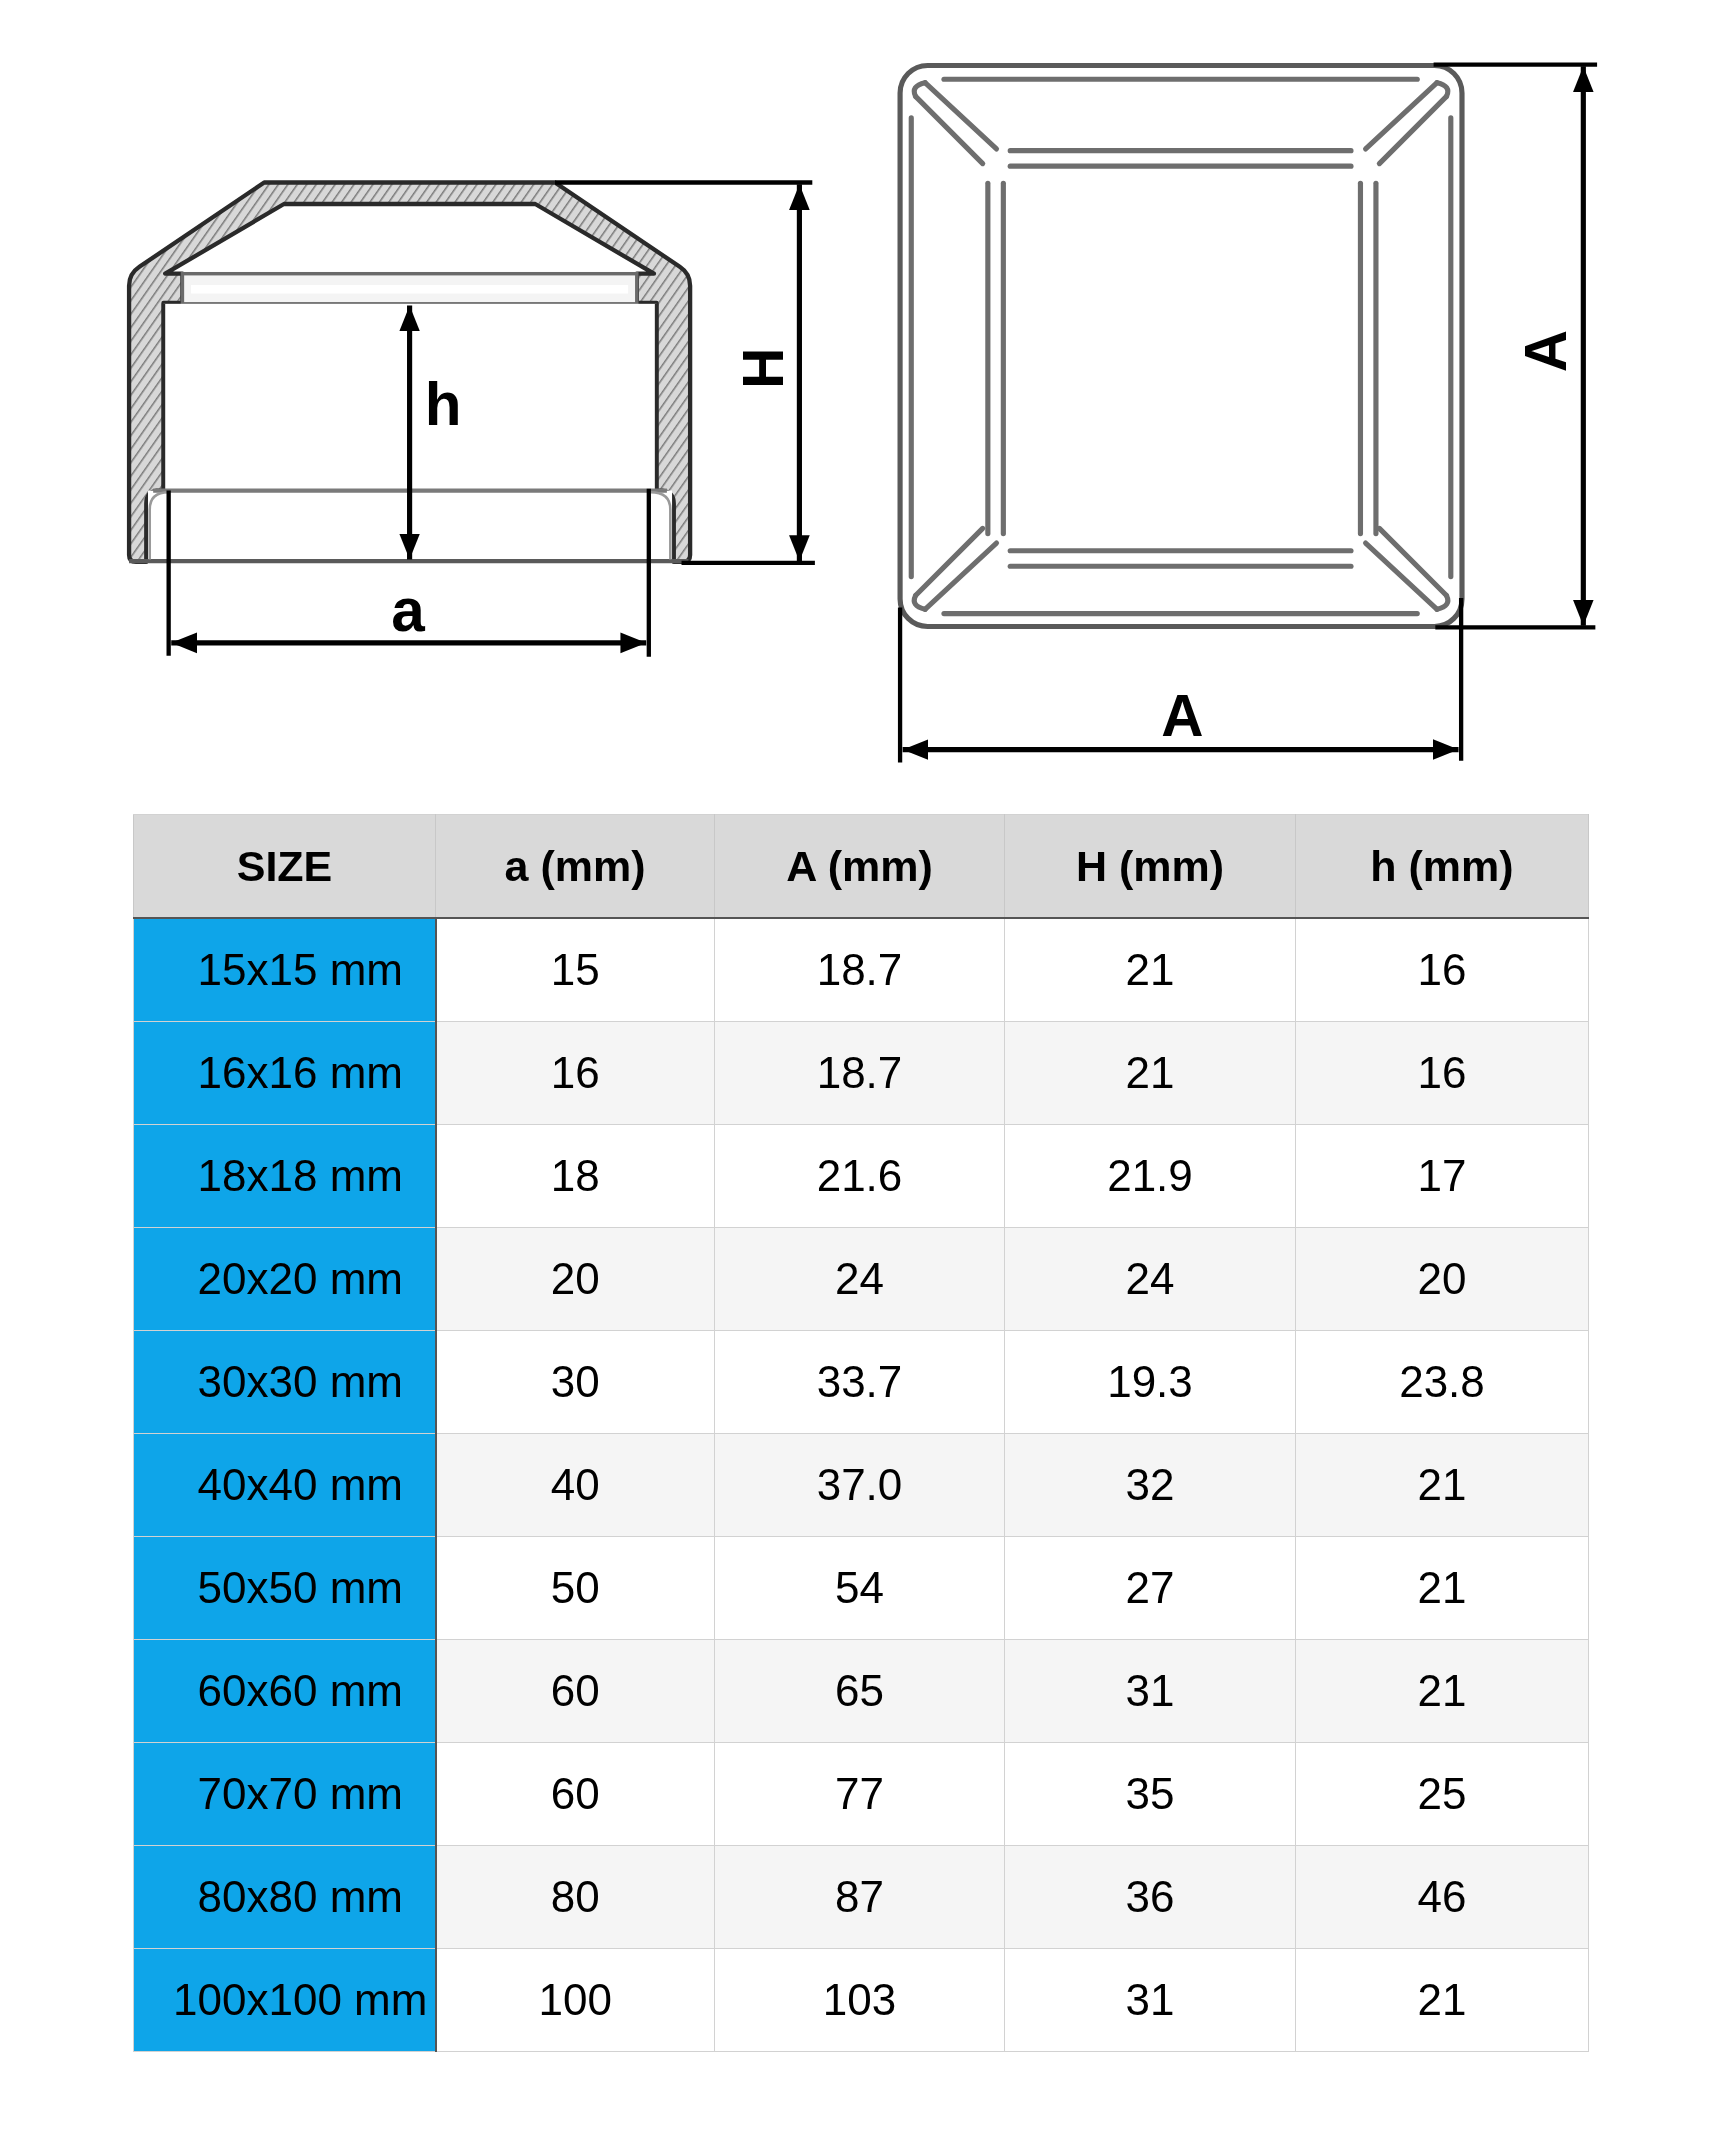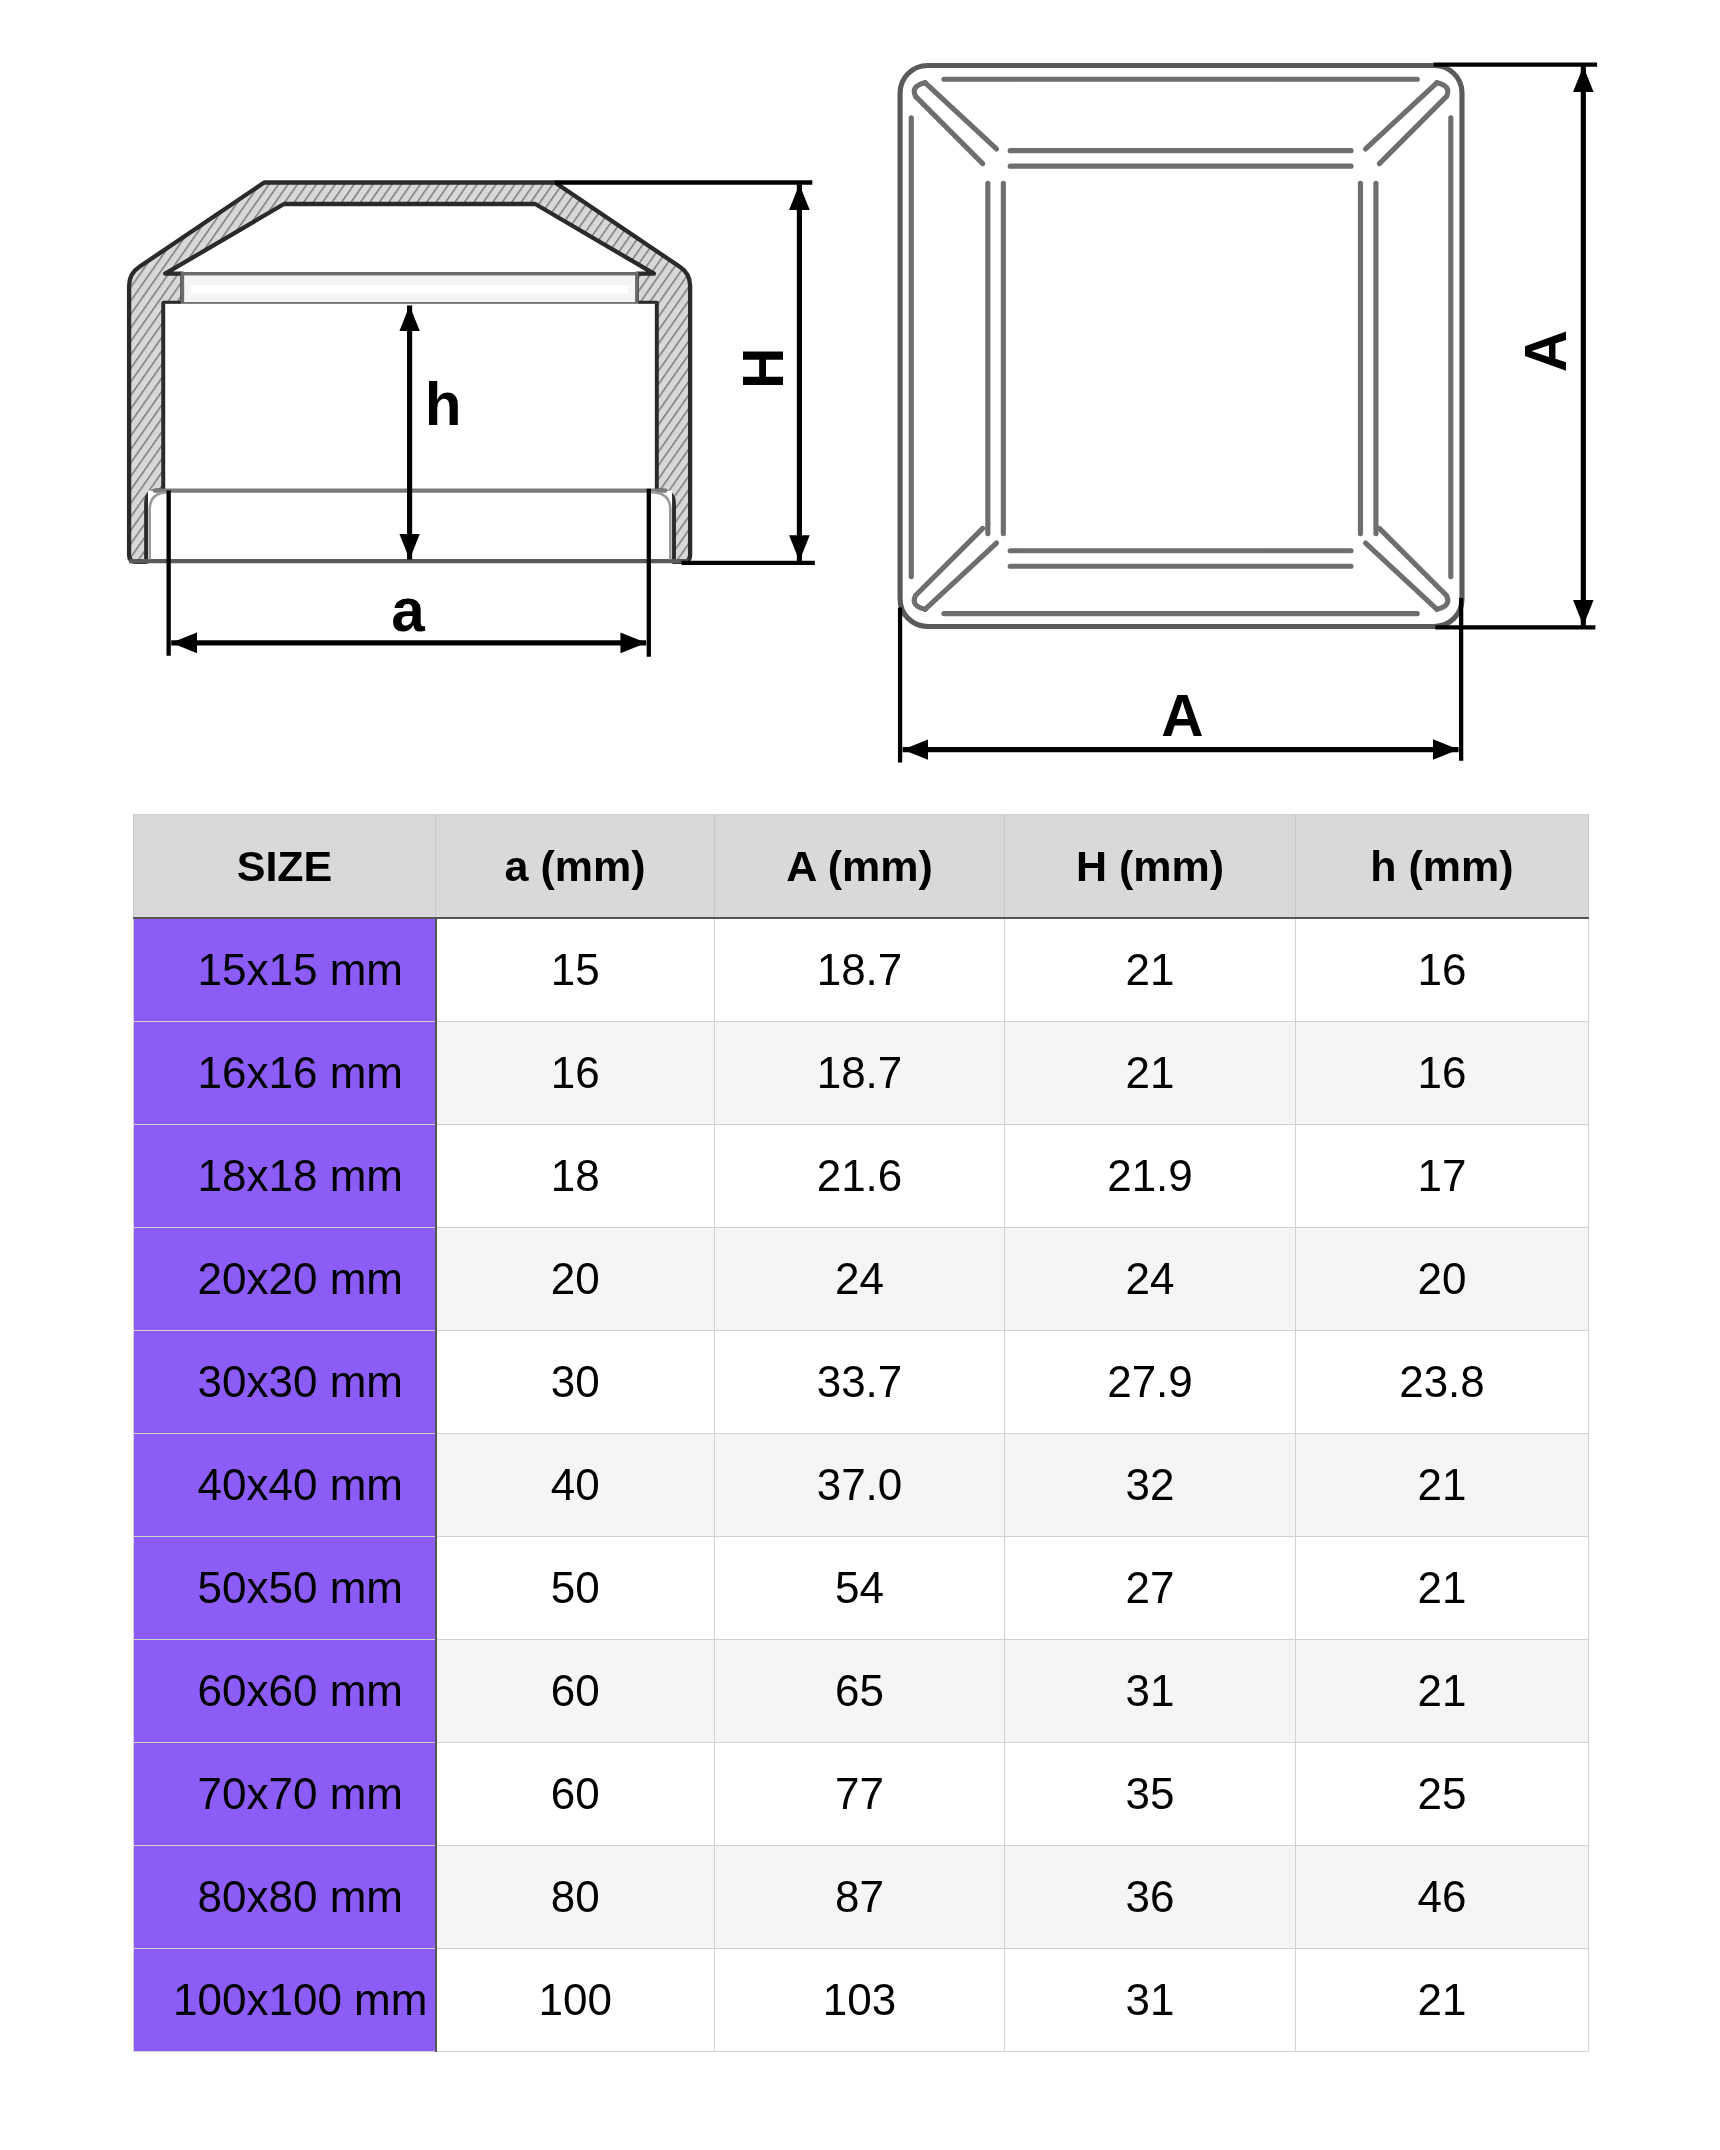--- a/index.html
+++ b/index.html
@@ -13,21 +13,21 @@
   #spec-table col.c0 { width: 302px; }
   #spec-table col.c1 { width: 279px; }
   #spec-table col.c2 { width: 290px; }
   #spec-table col.c3 { width: 291px; }
   #spec-table col.c4 { width: 293px; }
   #spec-table th, #spec-table td { height: 102px; padding: 0; text-align: center; vertical-align: middle;
                                     border: 1.7px solid #d2d2d2; }
   #spec-table thead th { background: #d9d9d9; font-weight: bold; font-size: 43px; height: 102px;
                          border-bottom: 2.6px solid #555555; border-left-color: #c8c8c8; border-right-color: #c8c8c8; border-top-color: #d2d2d2; }
   #spec-table tbody td { font-size: 44px; font-weight: normal; }
-  #spec-table tbody td.size-cell { background: #8b5cf6; border-right: 2.6px solid #555555; padding-left: 32px; }
+  #spec-table tbody td.size-cell { background: #0ea5e9; border-right: 2.6px solid #555555; padding-left: 32px; }
   #spec-table tbody tr:nth-child(odd) td.val { background: #ffffff; }
   #spec-table tbody tr:nth-child(even) td.val { background: #f5f5f5; }
 </style>
 </head>
 <body>
 
 <svg id="drawing" viewBox="0 0 2000 940" xmlns="http://www.w3.org/2000/svg">
   <defs>
     <pattern id="hatch" patternUnits="userSpaceOnUse" width="9" height="9" patternTransform="rotate(35)">
       <rect width="9" height="9" fill="#d8d8d8"></rect>
@@ -162,21 +162,21 @@
       <td class="size-cell">20x20 mm</td>
       <td class="val">20</td>
       <td class="val">24</td>
       <td class="val">24</td>
       <td class="val">20</td>
     </tr>
     <tr>
       <td class="size-cell">30x30 mm</td>
       <td class="val">30</td>
       <td class="val">33.7</td>
-      <td class="val">27.9</td>
+      <td class="val">19.3</td>
       <td class="val">23.8</td>
     </tr>
     <tr>
       <td class="size-cell">40x40 mm</td>
       <td class="val">40</td>
       <td class="val">37.0</td>
       <td class="val">32</td>
       <td class="val">21</td>
     </tr>
     <tr>

